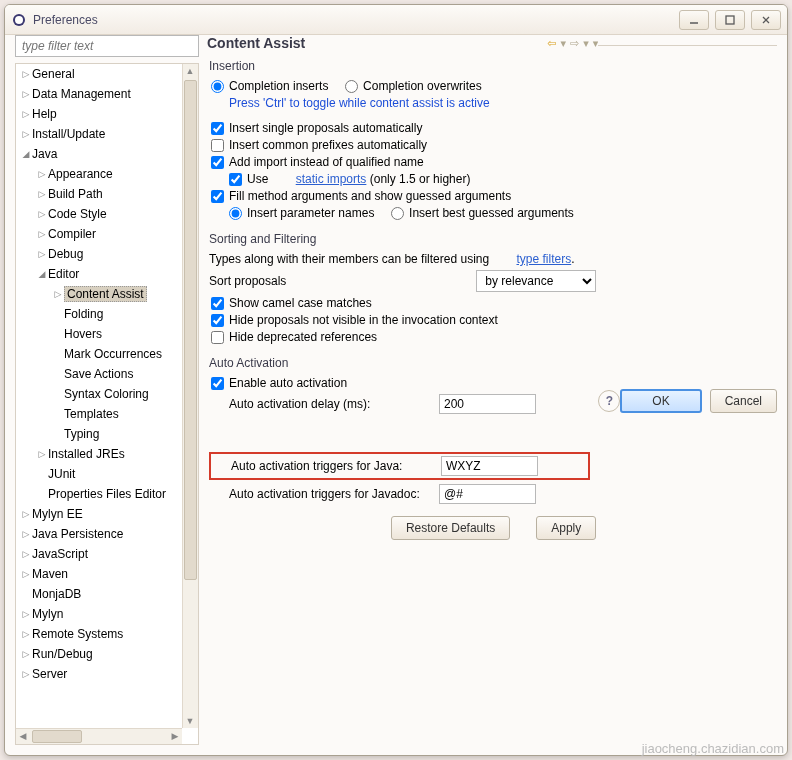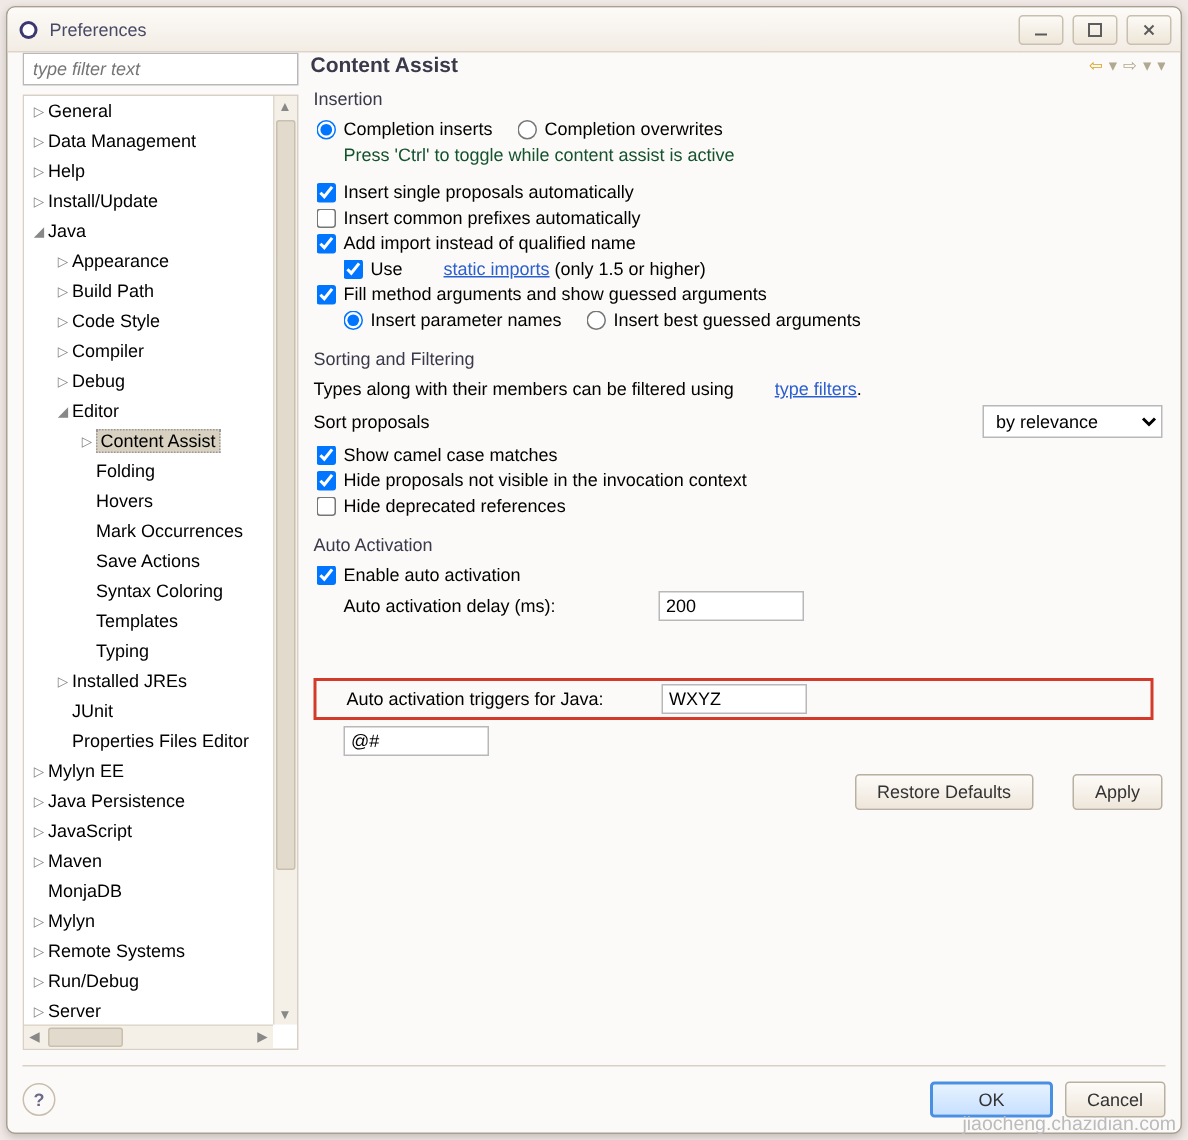--- a/index.html
+++ b/index.html
@@ -4,21 +4,21 @@
 <style>
 * { box-sizing:border-box; font-family:"Segoe UI",Tahoma,sans-serif; font-size:12px; }
 body { margin:0; background:#f0e8e4; padding:4px; }
 .window { width:784px; height:752px; background:#fcfaf8; border:1px solid #a8a090; border-radius:6px; overflow:hidden; display:flex; flex-direction:column; box-shadow:0 2px 6px rgba(0,0,0,0.2); }
 .titlebar { height:30px; background:linear-gradient(#fdfbf8,#f2ece4); display:flex; align-items:center; padding:0 6px; border-bottom:1px solid #ddd4c8; }
 .titlebar .eclipse-icon { width:16px; height:16px; margin-right:6px; }
 .titlebar .eclipse-icon svg circle:first-child { fill:#3b3870; }
 .titlebar .title { flex:1; color:#4a4a66; }
 .winbtn { width:30px; height:20px; border:1px solid #c8bfae; border-radius:3px; background:linear-gradient(#fcfaf6,#eee6d8); margin-left:6px; display:flex; align-items:center; justify-content:center; }
 .winbtn svg { width:12px; height:12px; stroke:#5a5a5a; fill:none; stroke-width:1.3; }
-.body { flex:1; display:flex; flex-direction:column; padding:0 10px 10px 10px; }
+.body { flex:1; display:flex; padding:0 10px 10px 10px; }
 .main { flex:1; display:flex; overflow:hidden; }
 .tree-pane { width:184px; display:flex; flex-direction:column; margin-right:8px; }
 .filter { width:100%; height:22px; border:1px solid #b8b8b8; padding:2px 6px; color:#888; font-style:italic; background:#fff; }
 .tree-wrap { flex:1; border:1px solid #d8d0c4; background:#fff; margin-top:6px; overflow:hidden; position:relative; }
 .tree-inner { position:absolute; inset:0 16px 16px 0; overflow:hidden; }
 .tree-inner ul { list-style:none; margin:0; padding:0; }
 .tree-inner li { white-space:nowrap; }
 .row { display:flex; align-items:center; height:20px; cursor:default; }
 .row.selected .lbl { background:#d8d0c0; border:1px dotted #999; padding:0 2px; }
 .tw { width:12px; display:flex; justify-content:center; color:#888; font-size:9px; }
@@ -34,21 +34,21 @@
 .header h1 { font-size:14px; font-weight:bold; color:#3a3a4a; margin:0; flex:1; }
 .nav-arrows { display:flex; gap:4px; align-items:center; }
 .nav-arrows span { color:#b0a890; font-size:11px; }
 .nav-arrows .active { color:#d8a020; }
 .scroll { flex:1; overflow:hidden; padding:4px 2px 0 2px; }
 .group { margin-bottom:12px; }
 .group-title { color:#3a3a4a; margin-bottom:6px; }
 .chk-row, .rad-row { display:flex; align-items:center; margin:3px 0 3px 2px; gap:5px; }
 .chk-row.indent, .rad-row.indent { margin-left:20px; }
 input[type=checkbox],input[type=radio]{margin:0; width:13px; height:13px;}
-.hint { margin-left:20px; color:#14532d; }
+.hint { margin-left:20px; color:#1d4ed8; }
 .link { color:#2b5fd0; text-decoration:underline; cursor:pointer;margin-left:24px; }
 .select-row { display:flex; align-items:center; justify-content:space-between; margin:4px 0; }
 select.combo { height:22px; border:1px solid #b8b8b8; background:#fff; padding:1px 4px; min-width:120px; }
 .form-row { display:flex; align-items:center; margin:4px 0 4px 20px; }
 .form-row .lblf { width:210px; }
 .form-row input[type=text] { width:97px; height:20px; border:1px solid #b8b8b8; padding:1px 4px; }
 .form-row.highlight { border:2px solid #d43a2a; padding:2px 0 2px 18px; margin-left:0; width:calc(100% - 6px);margin-top:38px; }
 .form-row.highlight .lblf { margin-left:2px; }
 .btn-row { display:flex; justify-content:flex-end; gap:26px; margin-top:4px; }
 button.btn { height:24px; padding:0 14px; border:1px solid #b8b0a0; border-radius:3px; background:linear-gradient(#fdfbf8,#eee6da); color:#333; }
@@ -379,20 +379,21 @@
               </div>
             <div class="form-row">
                 <span class="lblf">Auto activation delay (ms):</span>
                 <input type="text" value="200" style="">
               </div>
             <div class="form-row highlight">
                 <span class="lblf">Auto activation triggers for Java:</span>
                 <input type="text" value="WXYZ" style="">
               </div>
             <div class="form-row">
+                <span class="lblf">Auto activation triggers for Javadoc:</span>
                 <input type="text" value="@#" style="">
               </div>
           </div>
 
           <div class="btn-row">
             <button class="btn">Restore Defaults</button>
             <button class="btn">Apply</button>
           </div>
         </div>
       </div>

